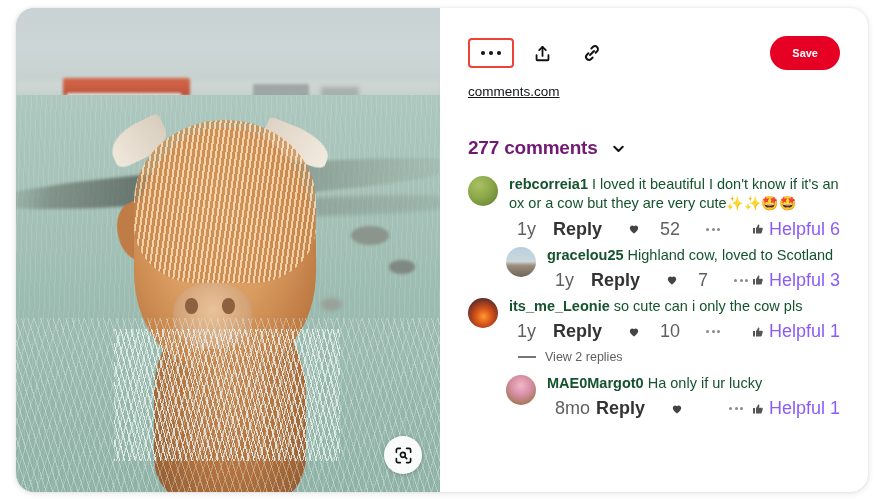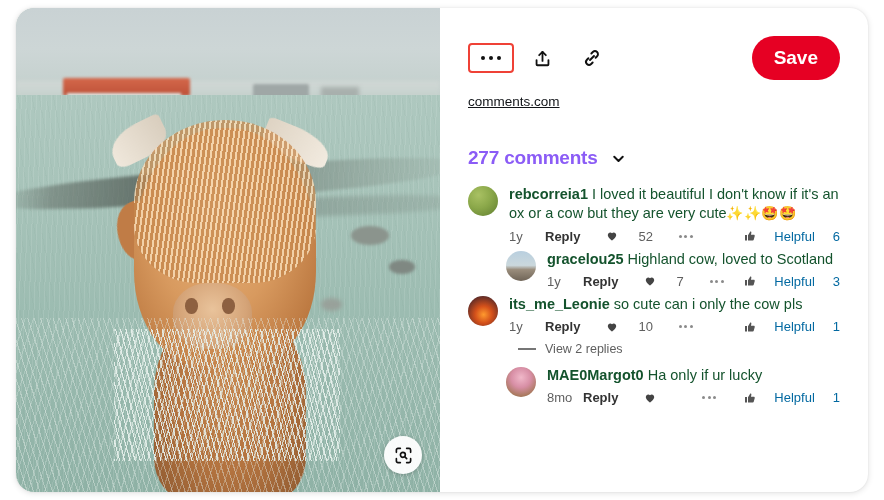--- a/index.html
+++ b/index.html
@@ -179,65 +179,65 @@
     border: 2px solid #ef4136;
     border-radius: 4px;
     width: 46px; height: 30px;
   }
   .dots-glyph { display: flex; gap: 3.5px; }
   .dots-glyph i { width: 4.5px; height: 4.5px; background: #111; border-radius: 50%; display: block; }
   #save-btn {
     margin-left: auto;
     background: #e60023; color: #fff;
     border: none; border-radius: 24px;
-    font-size: 19px; font-weight: 700;
+    font-size: 11px; font-weight: 700;
     padding: 11px 22px;
     cursor: pointer;
     font-family: "Liberation Sans", sans-serif;
     text-align: right;
   }
   #source-link {
     margin: 14px 28px 0 28px;
     font-size: 13.5px; color: #111418;
     text-decoration: underline;
     cursor: pointer; display: inline-block; width: fit-content;
   }
   #comments-header {
     display: flex; align-items: center; gap: 12px;
     margin: 38px 28px 0 28px;
     cursor: pointer;
   }
-  #comments-count { font-size: 19px; font-weight: 700; color: #8b5cf6; letter-spacing: -0.2px; }
+  #comments-count { font-size: 19px; font-weight: 700; color: #701a75; letter-spacing: -0.2px; }
   #comments-scroll {
     margin-top: 16px;
     padding: 0 28px 10px 28px;
     overflow: hidden;
     flex: 1;
   }
   .comment { display: flex; gap: 11px; margin-bottom: 6px; }
   .comment.reply { margin-left: 38px; }
   .avatar {
     width: 30px; height: 30px; border-radius: 50%;
     flex: 0 0 30px; margin-top: 1px;
     background-size: cover;
   }
   .av-green  { background: radial-gradient(circle at 35% 30%, #a9c163 0%, #8ba84a 45%, #5f7d2e 100%); }
   .av-land   { background: linear-gradient(180deg,#b9cfdf 0%, #cbd8dc 48%, #9a8d7c 62%, #6f6457 100%); }
   .av-sunset { background: radial-gradient(circle at 52% 62%, #ff9a2e 0%, #d4501a 35%, #5a2a28 78%, #2e2430 100%); }
   .av-pink   { background: radial-gradient(circle at 50% 35%, #f0b8c9 0%, #d88fa6 40%, #a9795e 75%, #6e4f3a 100%); }
   .c-body { flex: 1; min-width: 0; }
   .c-text { font-size: 14.5px; color: #14532d; line-height: 1.33; }
   .c-user { font-weight: 700; }
-  .c-meta { display: flex; align-items: center; margin-top: 5px; font-size: 13px; color: #5f5f5f; }
+  .c-meta { display: flex; align-items: center; margin-top: 5px; font-size: 18px; color: #5f5f5f; margin-left: 8px; }
   .c-meta .time { min-width: 30px; }
   .c-meta .reply-link { font-weight: 700; color: #333; cursor: pointer; margin-left: 6px; }
   .c-meta .likes { display: flex; align-items: center; gap: 20px; margin-left: 26px; cursor: pointer; }
   .c-meta .more-dots { display: flex; gap: 2.5px; margin-left: 26px; cursor: pointer; }
   .c-meta .more-dots i { width: 3px; height: 3px; background: #8a8a8a; border-radius: 50%; display: block; }
-  .c-meta .helpful { display: flex; align-items: center; gap: 18px; margin-left: auto; cursor: pointer; color: #0369a1; }
+  .c-meta .helpful { display: flex; align-items: center; gap: 5px; margin-left: auto; cursor: pointer; color: #8b5cf6; }
   .view-replies {
     display: flex; align-items: center; gap: 9px;
     margin: 8px 0 10px 50px;
     font-size: 12.5px; color: #5f5f5f; cursor: pointer;
   }
   .vr-dash { width: 18px; height: 1.5px; background: #767676; display: block; }
   .emoji { font-size: 14px; letter-spacing: 0px; }
 </style>
 </head>
 <body>

